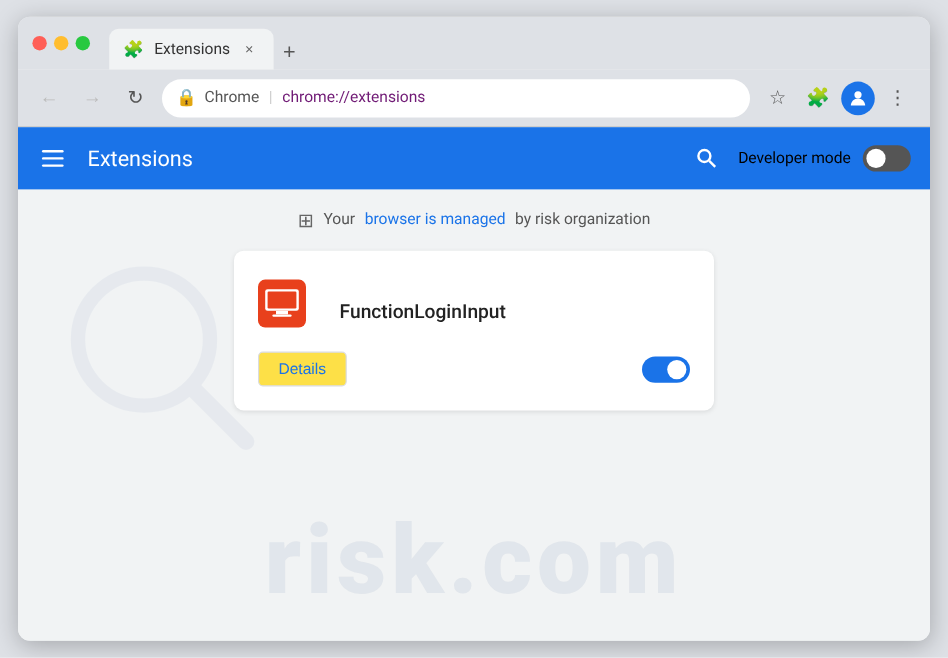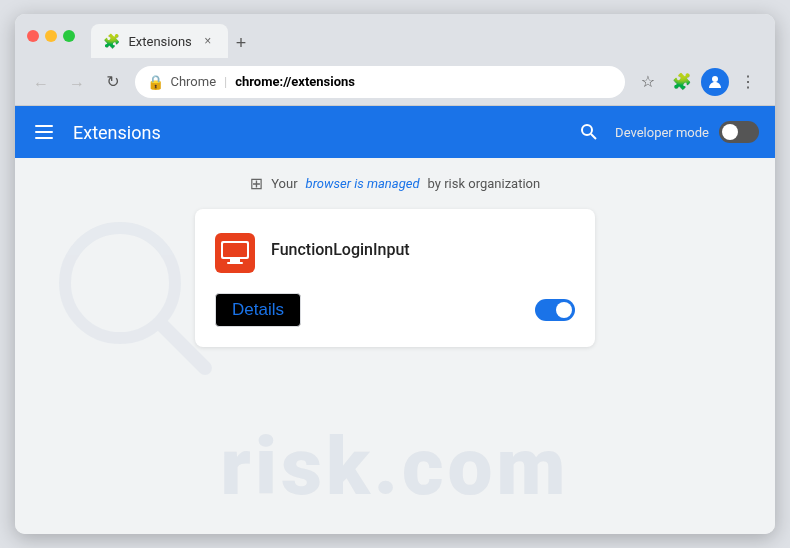--- a/index.html
+++ b/index.html
@@ -150,22 +150,22 @@
       color: #555;
       font-size: 13px;
     }
 
     .url-separator {
       color: #ccc;
       margin: 0 2px;
     }
 
     .url-text-path {
-      color: #000000;
-      font-weight: 700;
+      color: #701a75;
+      font-weight: 400;
       font-size: 13px;
     }
 
     .toolbar-right {
       display: flex;
       align-items: center;
       gap: 4px;
     }
 
     .toolbar-icon-btn {
@@ -246,21 +246,21 @@
       font-size: 18px;
       width: 32px;
       height: 32px;
       display: flex;
       align-items: center;
       justify-content: center;
     }
 
     .dev-mode-label {
       font-size: 13px;
-      color: #e5e5e5;
+      color: #000000;
     }
 
     .toggle-switch {
       width: 40px;
       height: 22px;
       background: #555;
       border-radius: 11px;
       cursor: pointer;
       position: relative;
       border: none;
@@ -325,42 +325,41 @@
       gap: 8px;
       margin-bottom: 16px;
       font-size: 13px;
       color: #555;
     }
 
     .managed-link {
       color: #1a73e8;
       text-decoration: none;
       cursor: pointer;
-      font-style: italic;
     }
 
     .grid-icon {
       font-size: 16px;
       color: #666;
     }
 
     
     .ext-card {
       background: white;
       border-radius: 8px;
       padding: 20px;
       width: 400px;
       margin: 0 auto;
       box-shadow: 0 1px 4px rgba(0,0,0,0.1);
     }
 
     .ext-card-header {
       display: flex;
-      align-items: center;
-      gap: 16px;
+      align-items: flex-end;
+      gap: 28px;
       margin-bottom: 20px;
     }
 
     .ext-icon {
       width: 40px;
       height: 40px;
       border-radius: 6px;
       background: #e8401c;
       display: flex;
       align-items: center;
@@ -388,23 +387,23 @@
     .ext-card-footer {
       display: flex;
       align-items: center;
       gap: 10px;
     }
 
     .ext-btn {
       padding: 6px 16px;
       border: 1px solid #dadce0;
       border-radius: 4px;
-      background: #000000;
-      cursor: pointer;
-      font-size: 17px;
+      background: #fde047;
+      cursor: pointer;
+      font-size: 13px;
       color: #1a73e8;
       font-weight: 500;
     }
 
     .ext-toggle {
       width: 40px;
       height: 22px;
       background: #1a73e8;
       border-radius: 11px;
       cursor: pointer;

